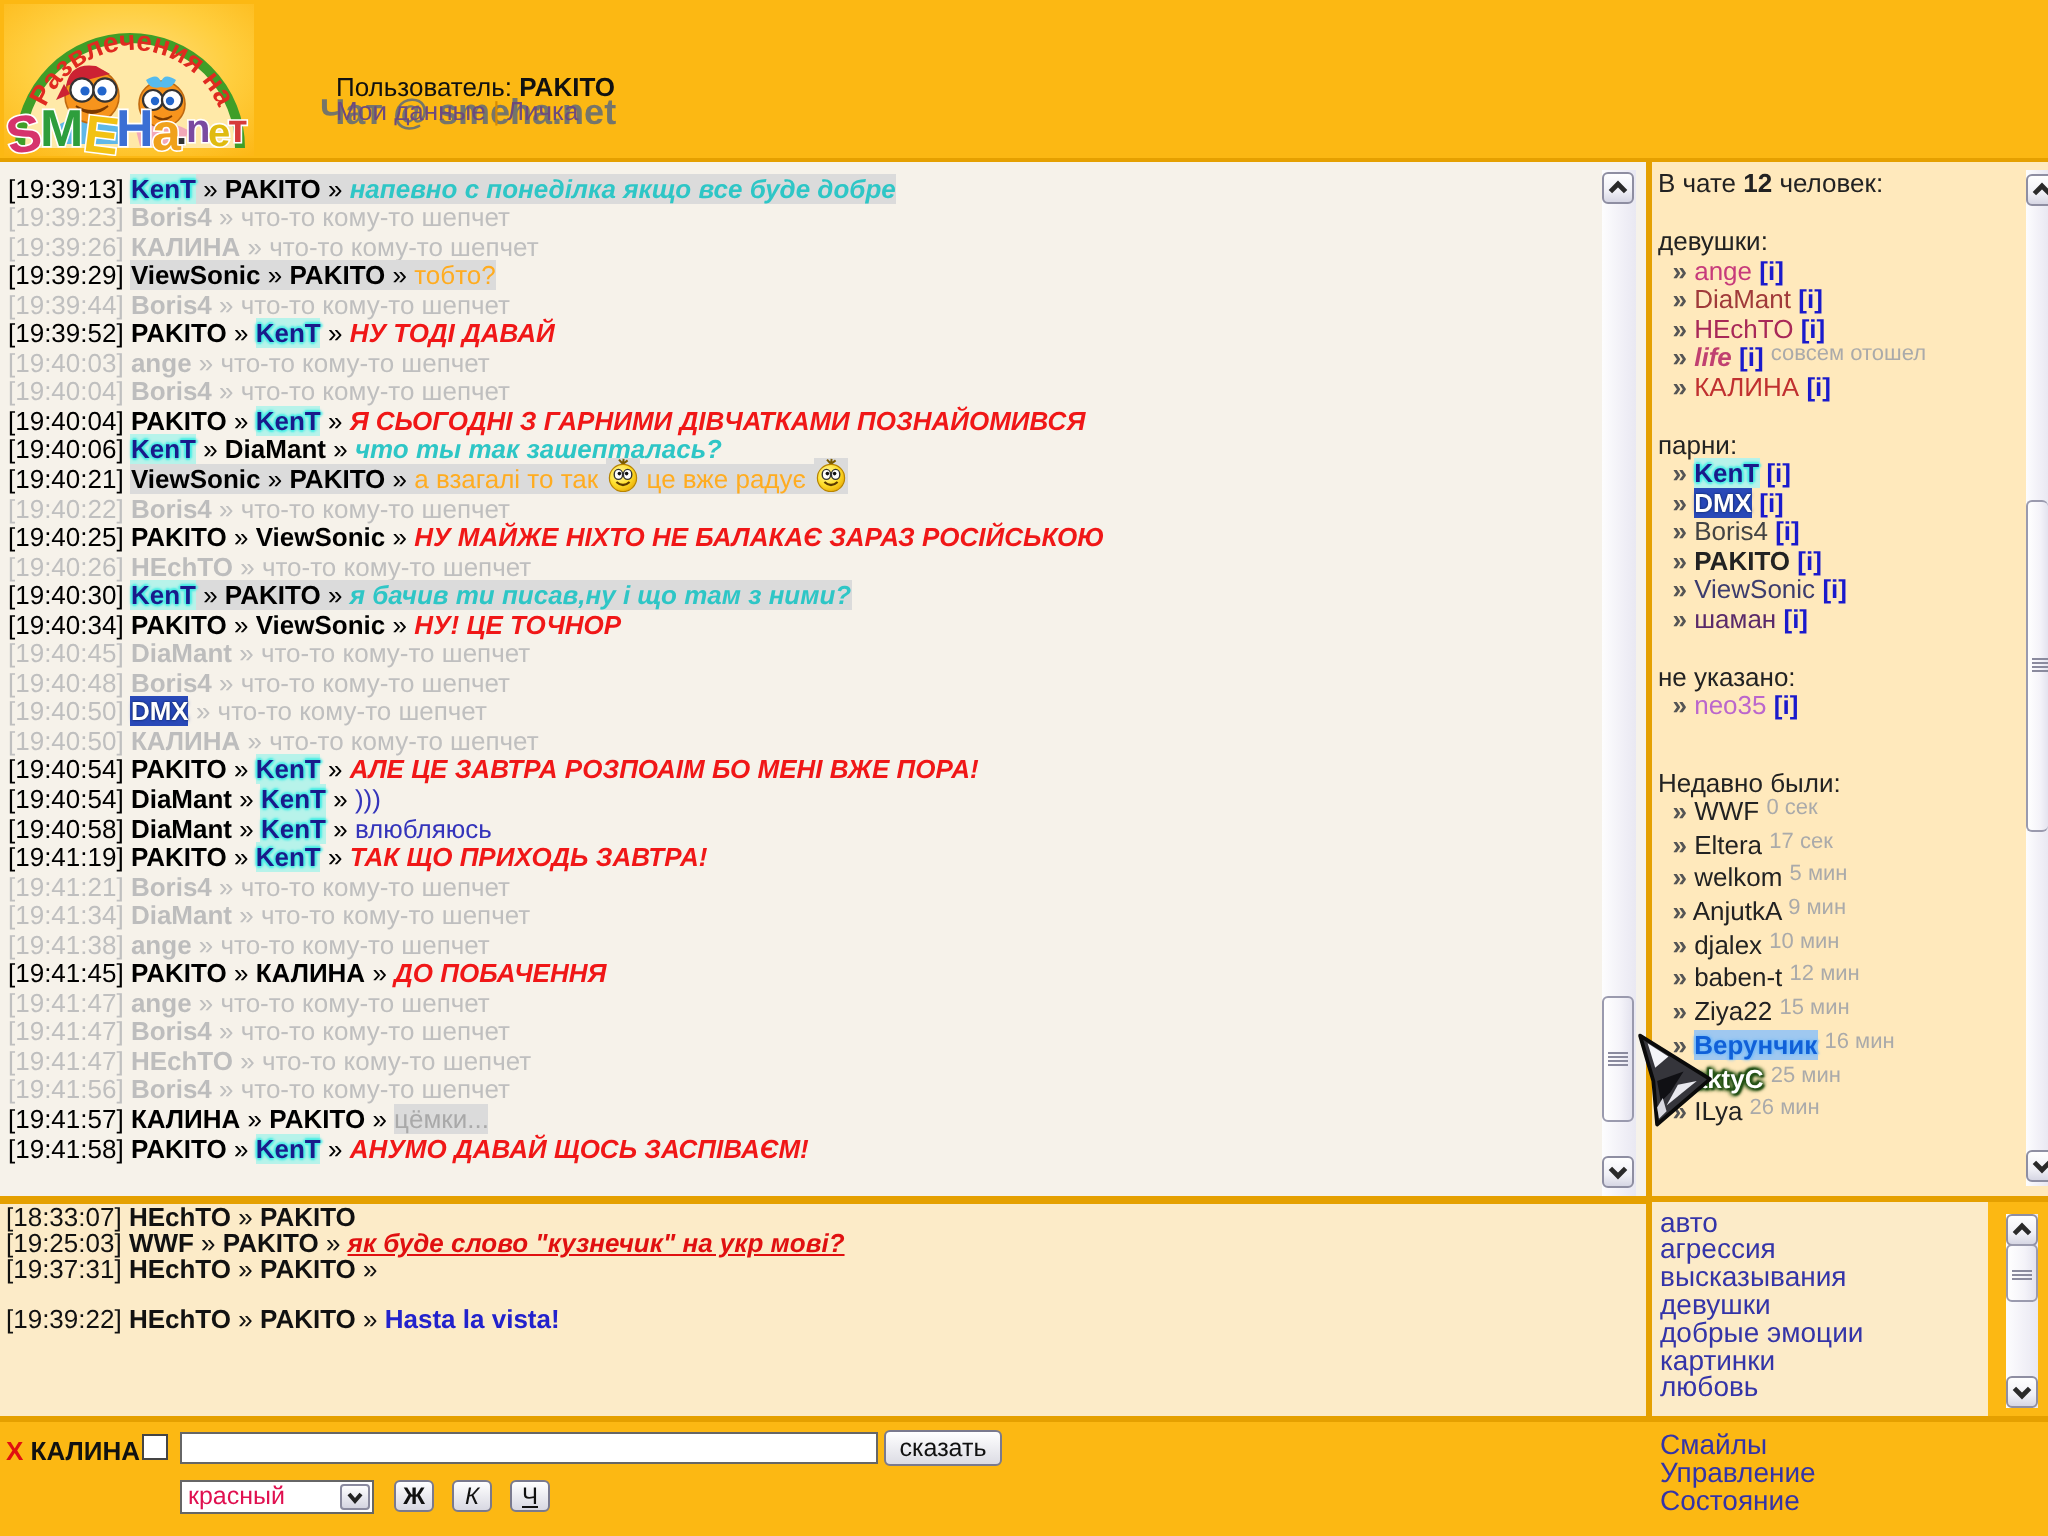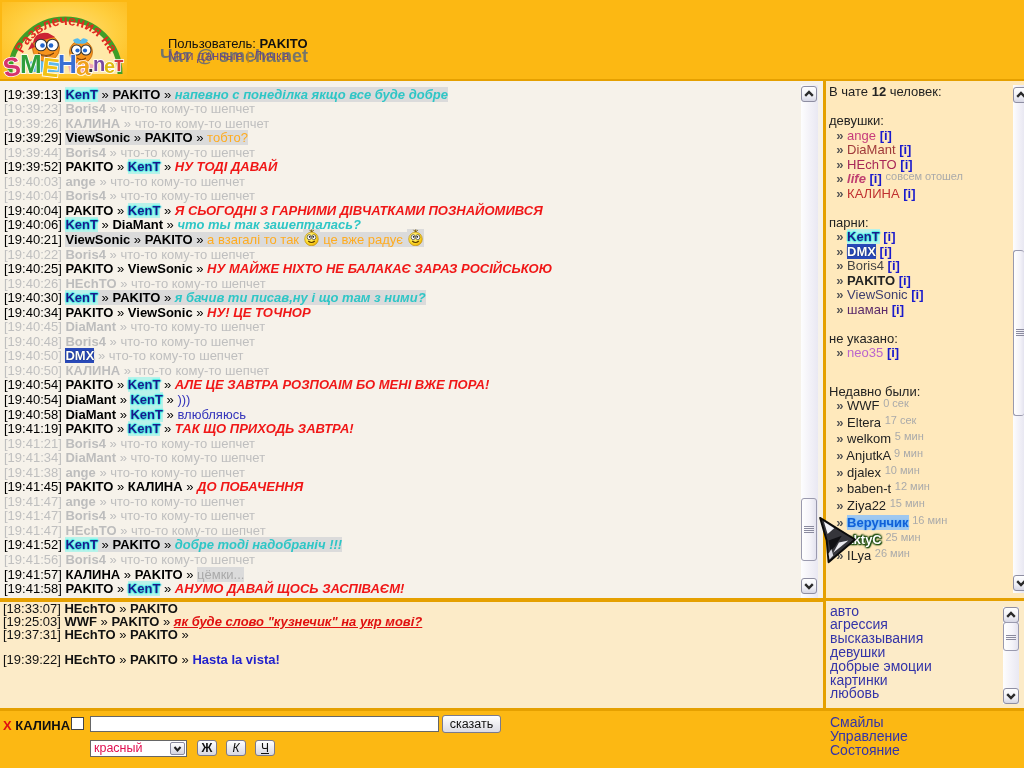--- a/index.html
+++ b/index.html
@@ -34,21 +34,21 @@
 #sidebar>div{height:14.5px;}
 #sidebar>div.rb{height:16.7px;}
 #sidebar>div.rb:first-of-type{margin-top:2.4px;}
 #sidebar .arr{color:#555;font-weight:bold;}
 .inf{color:#1A1ACC;font-weight:bold;}
 .tm{color:#AAAAAA;font-size:11px;position:relative;top:-3px;}
 #chatbborder{position:absolute;left:0;top:598px;width:826px;height:4px;background:#E5A000;}
 #botleft{position:absolute;left:0;top:602px;width:823px;height:106px;background:#FCEBC8;
 font-size:13px;line-height:13px;white-space:nowrap;overflow:hidden;padding:0 16px 0 3px;color:#111;}
 #sbbborder{position:absolute;left:826px;top:598px;width:198px;height:3px;background:#E5A000;}
-#botright{position:absolute;left:826px;top:601px;width:198px;height:110px;background:#FCEBC8;
+#botright{position:absolute;left:826px;top:601px;width:168px;height:110px;background:#FCEBC8;
 font-size:14px;line-height:13.8px;color:#3434A8;padding:3.7px 0 0 4px;overflow:hidden;}
 #bbar{position:absolute;left:0;top:708px;width:896px;height:60px;background:#FCB813;}
 #bbarline{position:absolute;left:0;top:708px;width:1024px;height:3px;background:#E5A000;}
 #brlinks{position:absolute;left:830px;top:716px;font-size:14px;line-height:13.9px;color:#3434A8;}
 </style></head>
 <body>
 <div id="header">
   <div id="htitle">Чат @ smeha.net</div>
   <div id="huser">Пользователь: <b>PAKITO</b></div>
   <div id="hlinks">Мои данные <span style="color:#D88A00">|</span> Личка</div>
@@ -131,21 +131,20 @@
 <div>[19:40:54] <b>DiaMant</b> » <span class="fn-kent">KenT</span> » <span class="m-navy">)))</span></div>
 <div>[19:40:58] <b>DiaMant</b> » <span class="fn-kent">KenT</span> » <span class="m-navy">влюбляюсь</span></div>
 <div>[19:41:19] <b>PAKITO</b> » <span class="fn-kent">KenT</span> » <span class="m-red">ТАК ЩО ПРИХОДЬ ЗАВТРА!</span></div>
 <div class="w">[19:41:21] <b>Boris4</b> » что-то кому-то шепчет</div>
 <div class="w">[19:41:34] <b>DiaMant</b> » что-то кому-то шепчет</div>
 <div class="w">[19:41:38] <b>ange</b> » что-то кому-то шепчет</div>
 <div>[19:41:45] <b>PAKITO</b> » <b>КАЛИНА</b> » <span class="m-red">ДО ПОБАЧЕННЯ</span></div>
 <div class="w">[19:41:47] <b>ange</b> » что-то кому-то шепчет</div>
 <div class="w">[19:41:47] <b>Boris4</b> » что-то кому-то шепчет</div>
 <div class="w">[19:41:47] <b>HEchTO</b> » что-то кому-то шепчет</div>
-<div>[19:41:52] <span class="hl"><span class="fn-kent">KenT</span> » <b>PAKITO</b> » <span class="m-teal">добре тоді надобраніч !!!</span></span></div>
 <div class="w">[19:41:56] <b>Boris4</b> » что-то кому-то шепчет</div>
 <div>[19:41:57] <b>КАЛИНА</b> » <b>PAKITO</b> » <span class="hl m-gray">цёмки...</span></div>
 <div>[19:41:58] <b>PAKITO</b> » <span class="fn-kent">KenT</span> » <span class="m-red">АНУМО ДАВАЙ ЩОСЬ ЗАСПІВАЄМ!</span></div>
 </div>
 <div id="vborder"></div>
 <div id="sidebar">
 <div>В чате <b>12</b> человек:</div>
 <div>&nbsp;</div>
 <div>девушки:</div>
 <div>&nbsp;&nbsp;<span class="arr">»</span> <span style="color:#C73B7B">ange</span> <span class="inf">[i]</span></div>

